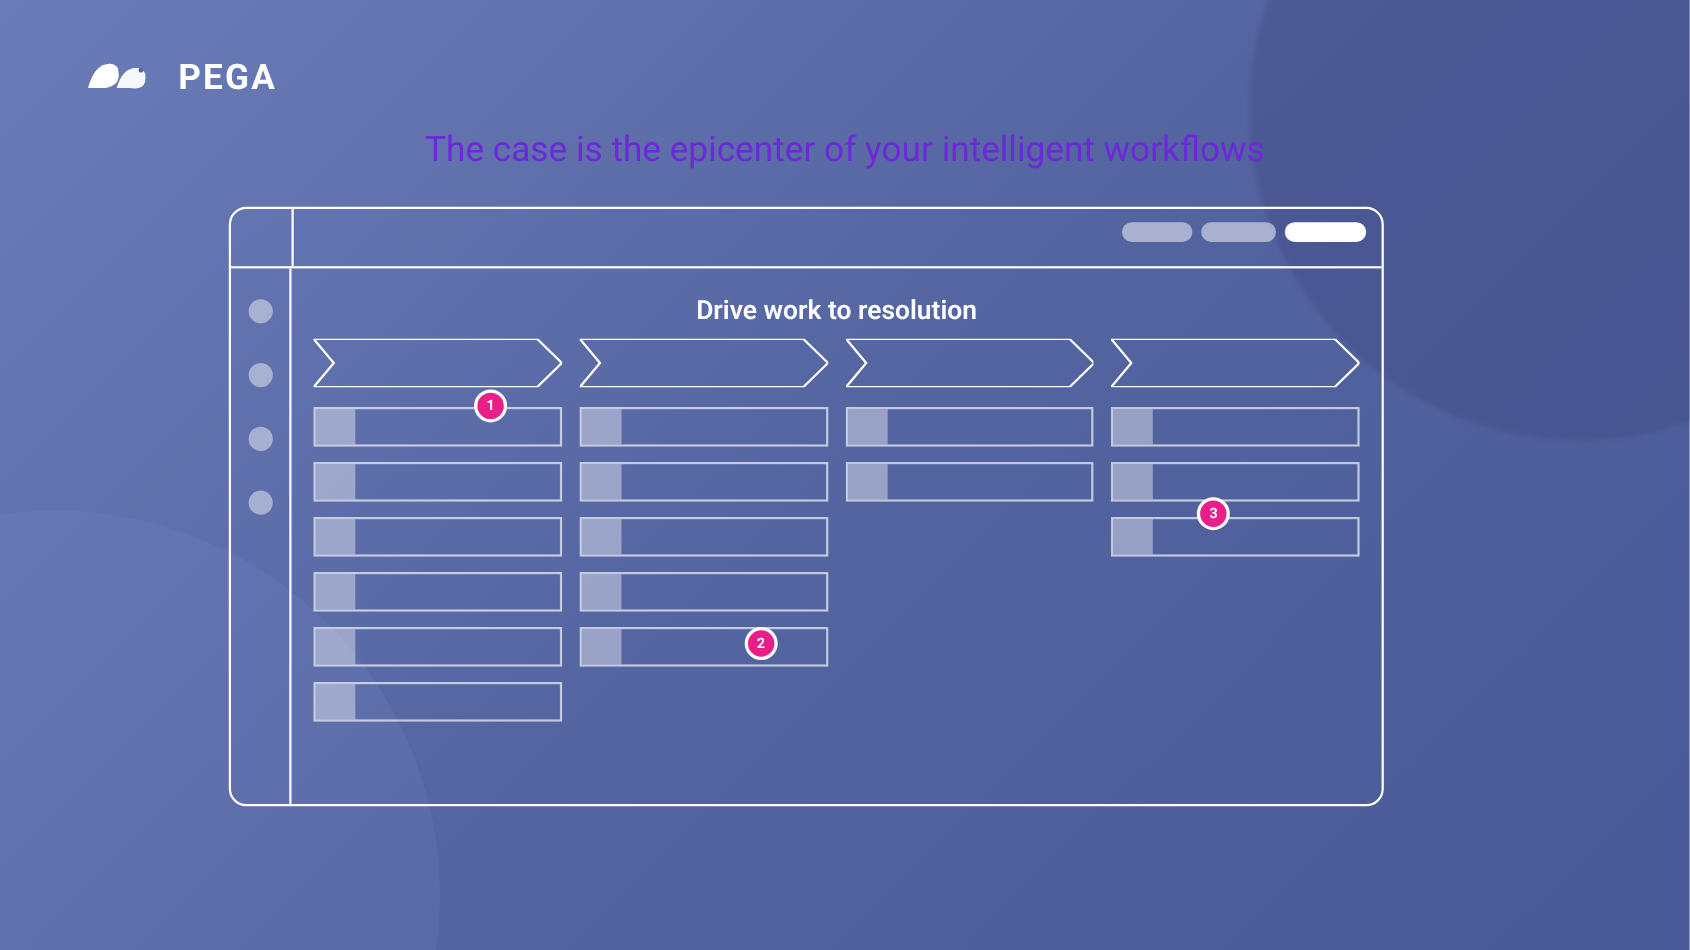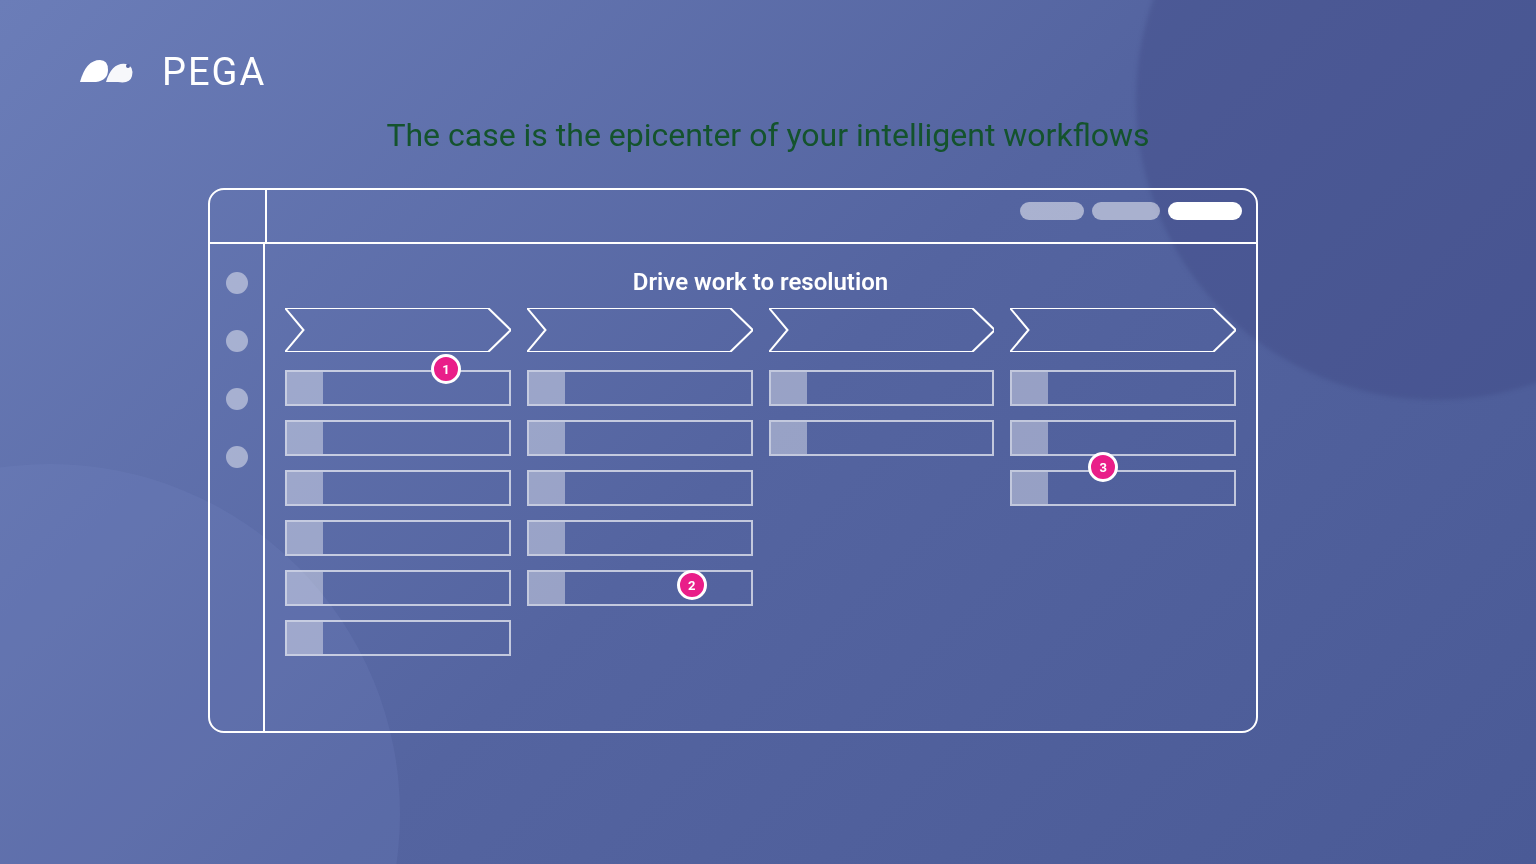--- a/index.html
+++ b/index.html
@@ -29,35 +29,35 @@
 
   
   .logo {
     position: absolute;
     top: 50px; left: 78px;
     display: flex;
     align-items: center;
     gap: 12px;
   }
   .logo-text {
-    font-weight: 400;
-    font-size: 38px;
+    font-weight: 700;
+    font-size: 32px;
     letter-spacing: 2px;
     color: #fff;
   }
 
   
   .title {
     position: absolute;
     top: 116px;
     left: 0; right: 0;
     text-align: center;
     font-size: 32px;
     font-weight: 400;
-    color: #14532d;
+    color: #6d28d9;
   }
 
   
   .window {
     position: absolute;
     top: 188px;
     left: 208px;
     width: 1050px;
     height: 545px;
     border: 2px solid #fff;

